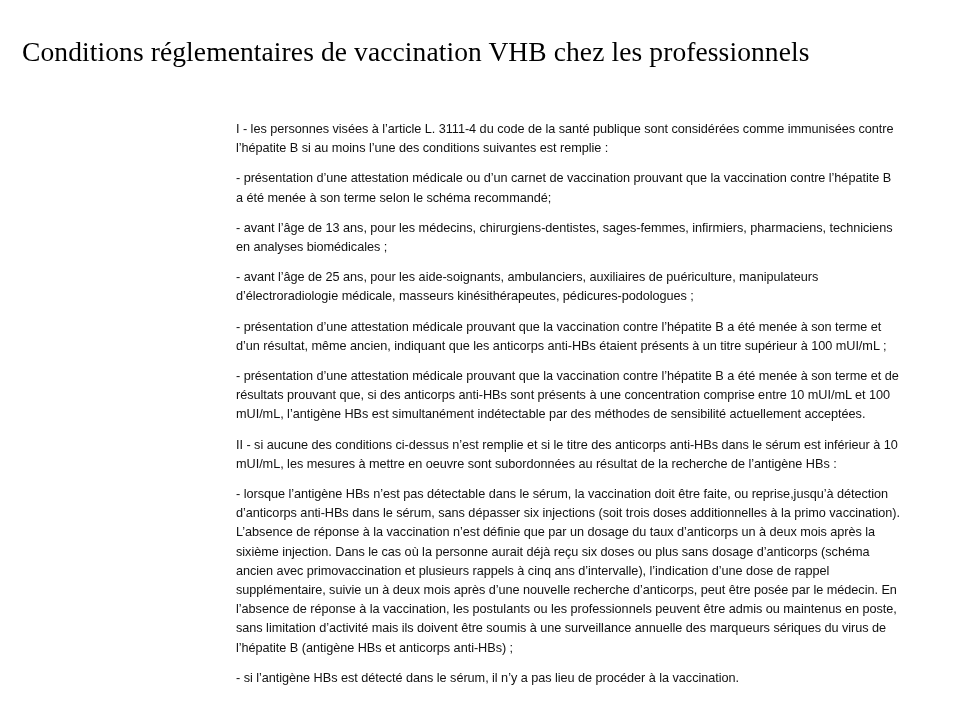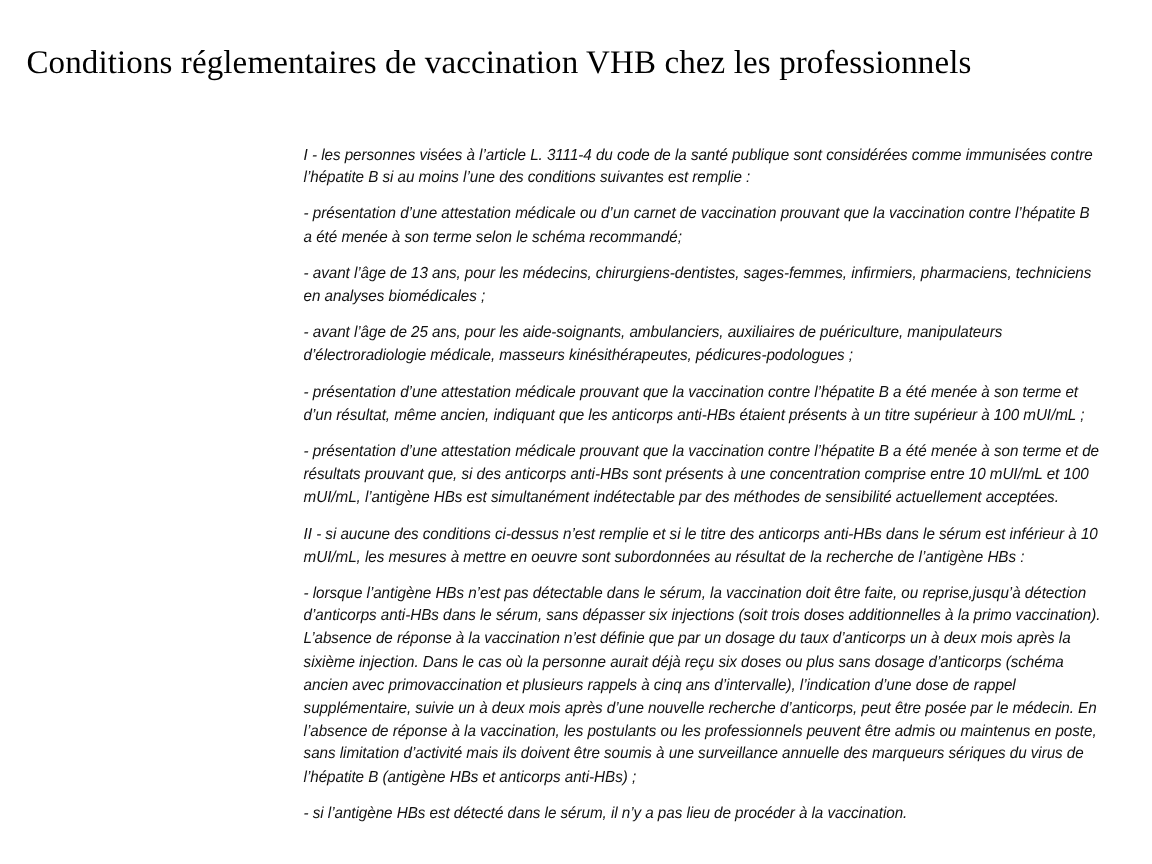--- a/index.html
+++ b/index.html
@@ -30,24 +30,23 @@
     font-family: "Liberation Serif", "DejaVu Serif", serif;
     font-size: 27.5px;
     font-weight: normal;
     color: #000000;
     line-height: 1.16;
     letter-spacing: 0.1px;
     white-space: nowrap;
   }
   .body-block {
     position: absolute;
-    left: 253px;
+    left: 236px;
     top: 119px;
     width: 696px;
-    font-style: italic;
   }
   .para {
     font-family: "Liberation Sans", "DejaVu Sans", sans-serif;
     font-size: 13.3px;
     line-height: 19.2px;
     color: #111111;
     margin: 0 0 11px 0;
     text-align: left;
     transform: scaleX(0.955);
     transform-origin: left top;

